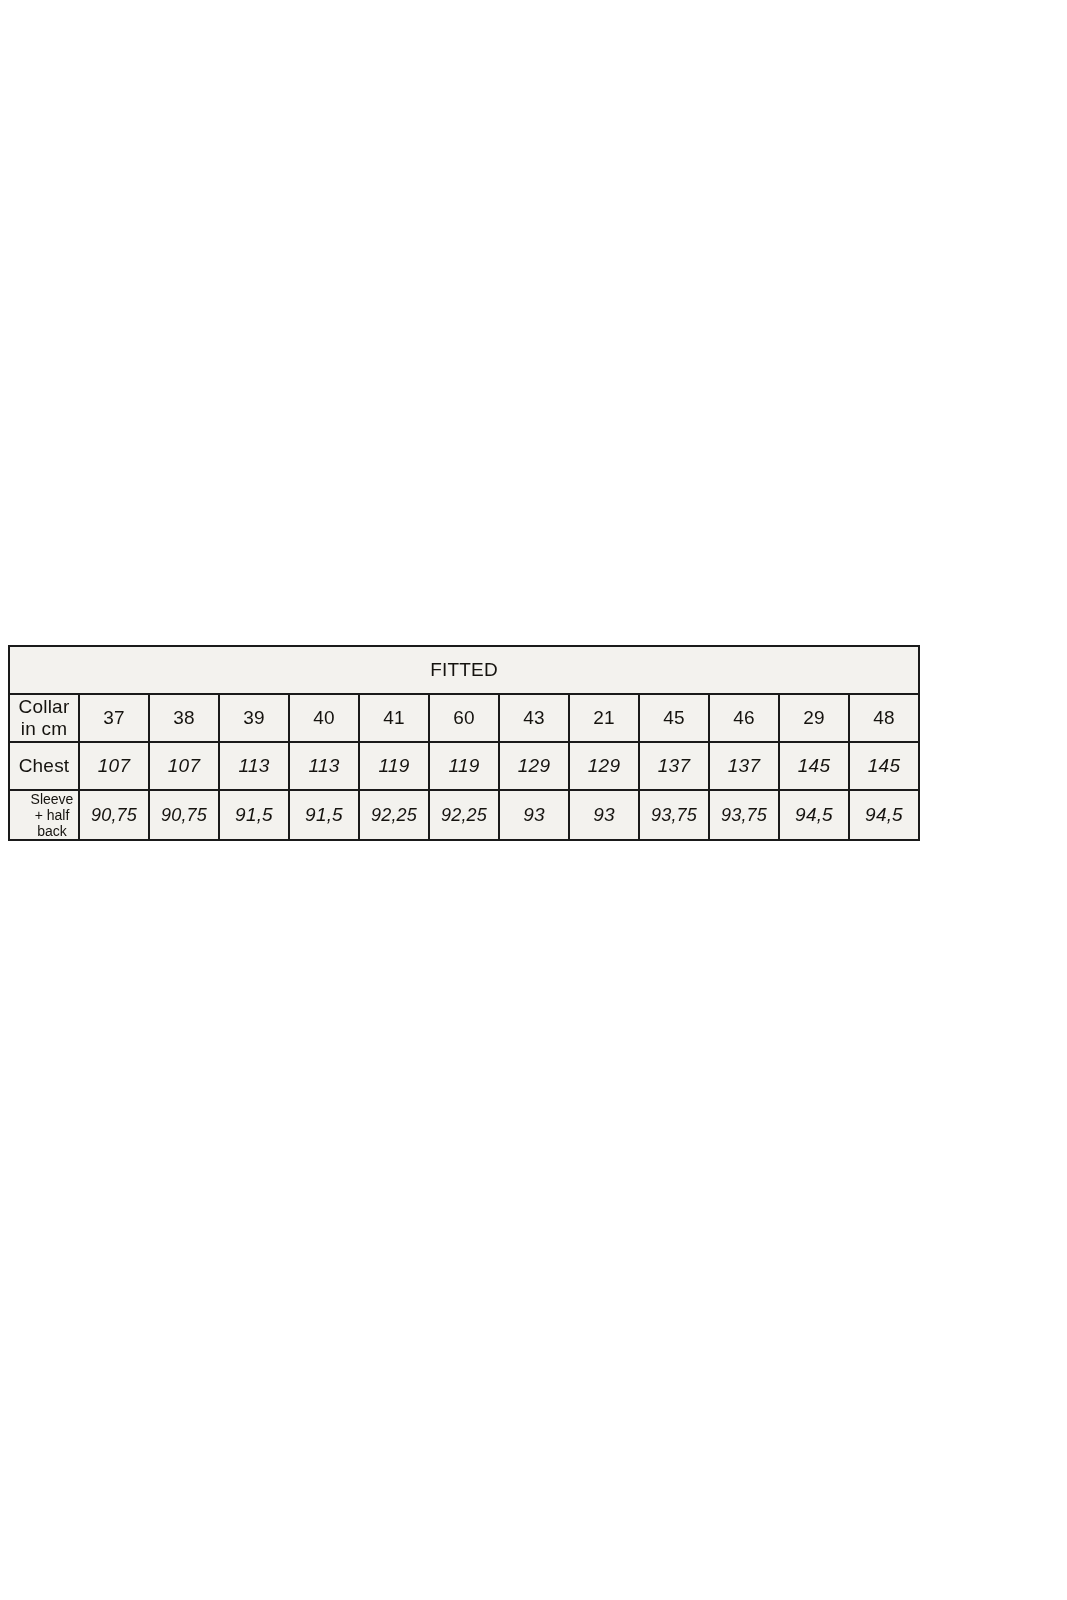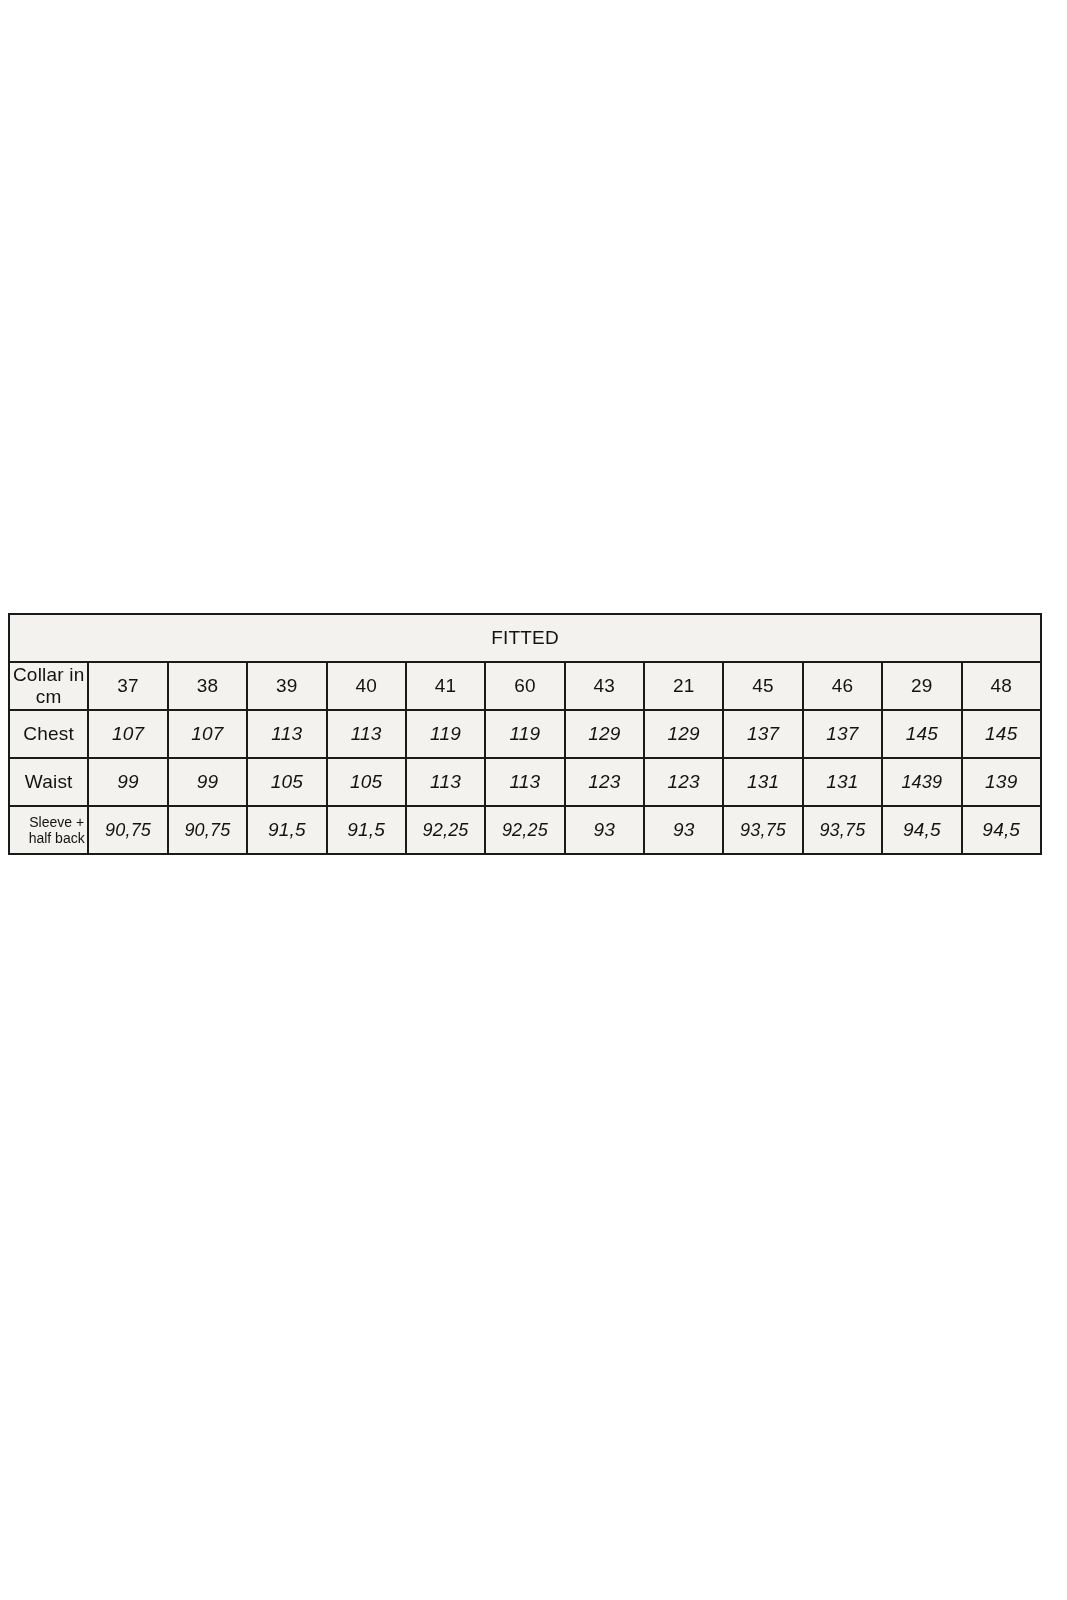--- a/index.html
+++ b/index.html
@@ -17,23 +17,24 @@
 
   #chart-wrap {
     position: absolute;
     left: 8px;
     top: 613px;
     width: 1034px;
   }
 
   table.sizechart {
     border-collapse: collapse;
-    width: 1034px;
+    width: 912px;
     table-layout: fixed;
     background: #c2410c;
+    margin-top: 32px;
   }
 
   table.sizechart td,
   table.sizechart th {
     border: 2px solid #1a1a1a;
     background: #f3f2ee;
     color: #15130f;
     text-align: center;
     vertical-align: middle;
     font-size: 19px;
@@ -111,35 +112,20 @@
         <td class="cellnum">119</td>
         <td class="cellnum">119</td>
         <td class="cellnum">129</td>
         <td class="cellnum">129</td>
         <td class="cellnum">137</td>
         <td class="cellnum">137</td>
         <td class="cellnum">145</td>
         <td class="cellnum">145</td>
       </tr>
 
-      <tr>
-        <td class="rowlabel">Waist</td>
-        <td class="cellnum">99</td>
-        <td class="cellnum">99</td>
-        <td class="cellnum">105</td>
-        <td class="cellnum">105</td>
-        <td class="cellnum">113</td>
-        <td class="cellnum">113</td>
-        <td class="cellnum">123</td>
-        <td class="cellnum">123</td>
-        <td class="cellnum">131</td>
-        <td class="cellnum">131</td>
-        <td class="cellnum tight">1439</td>
-        <td class="cellnum">139</td>
-      </tr>
 
       <tr>
         <td class="rowlabel small">Sleeve + half back</td>
         <td class="cellnum tight">90,75</td>
         <td class="cellnum tight">90,75</td>
         <td class="cellnum">91,5</td>
         <td class="cellnum">91,5</td>
         <td class="cellnum tight">92,25</td>
         <td class="cellnum tight">92,25</td>
         <td class="cellnum">93</td>

